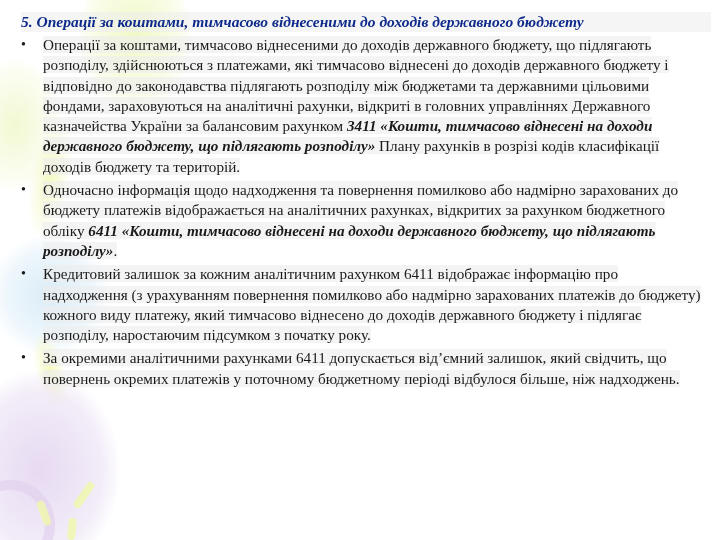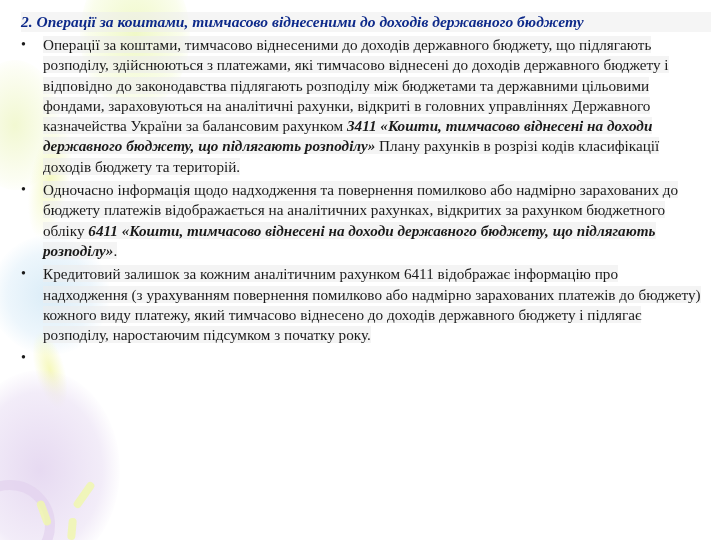--- a/index.html
+++ b/index.html
@@ -91,33 +91,34 @@
   <div class="deco deco-yellow-mid"></div>
   <div class="deco deco-blue"></div>
   <div class="deco deco-yellow-low"></div>
   <div class="deco deco-purple"></div>
   <div class="deco deco-purple-ring"></div>
   <div class="deco deco-ray1"></div>
   <div class="deco deco-ray2"></div>
   <div class="deco deco-ray3"></div>
 
   <div class="content">
-    <div class="title">2. Операції за коштами, тимчасово віднесеними до доходів державного бюджету</div>
+    <div class="title">5. Операції за коштами, тимчасово віднесеними до доходів державного бюджету</div>
 
     <ul class="bullets">
       <li class="bullet-item">
         <span class="bullet-dot">•</span>
         <span class="bullet-text"><span class="it">Операції за коштами, тимчасово віднесеними до доходів державного бюджету, що підлягають розподілу, здійснюються з платежами,</span><span> які тимчасово віднесені до доходів державного бюджету і відповідно до законодавства підлягають розподілу між бюджетами та державними цільовими фондами, зараховуються на аналітичні рахунки, відкриті в головних управліннях Державного казначейства України за балансовим рахунком </span><span class="bi">3411 «Кошти, тимчасово віднесені на доходи державного бюджету, що підлягають розподілу»</span><span> Плану рахунків в розрізі кодів класифікації доходів бюджету та територій.</span></span>
       </li>
       <li class="bullet-item">
         <span class="bullet-dot">•</span>
         <span class="bullet-text"><span>Одночасно інформація щодо надходження та повернення помилково або надмірно зарахованих до бюджету платежів відображається на аналітичних рахунках, відкритих за рахунком бюджетного обліку </span><span class="bi">6411 «Кошти, тимчасово віднесені на доходи державного бюджету, що підлягають розподілу»</span><span>.</span></span>
       </li>
       <li class="bullet-item">
         <span class="bullet-dot">•</span>
         <span class="bullet-text">Кредитовий залишок за кожним аналітичним рахунком 6411 відображає інформацію про надходження (з урахуванням повернення помилково або надмірно зарахованих платежів до бюджету) кожного виду платежу, який тимчасово віднесено до доходів державного бюджету і підлягає розподілу, наростаючим підсумком з початку року.</span>
       </li>
       <li class="bullet-item">
         <span class="bullet-dot">•</span>
+        <span class="bullet-text">За окремими аналітичними рахунками 6411 допускається від’ємний залишок, який свідчить, що повернень окремих платежів у поточному бюджетному періоді відбулося більше, ніж надходжень.</span>
       </li>
     </ul>
   </div>
 </div>
 
 </body></html>

